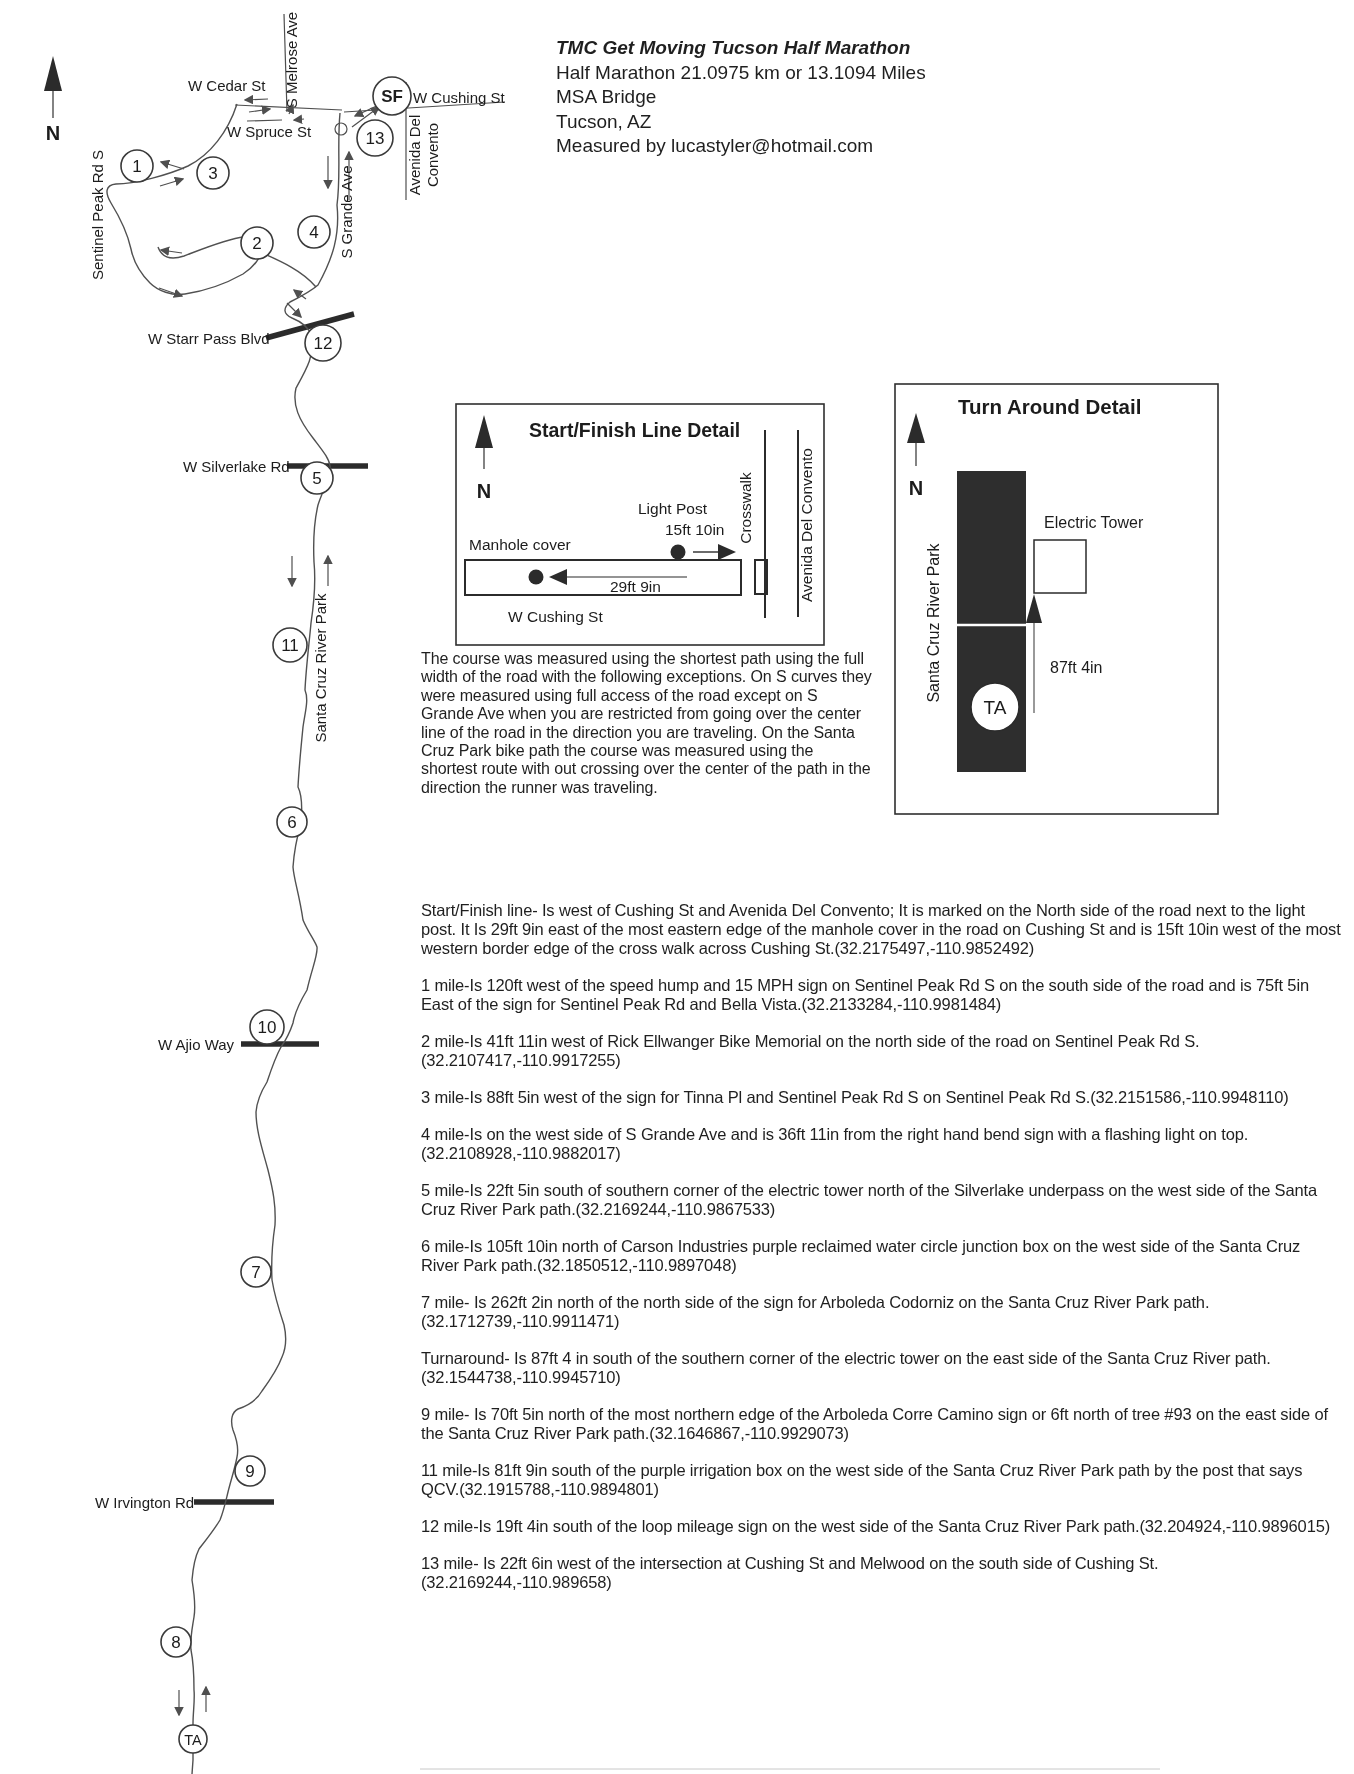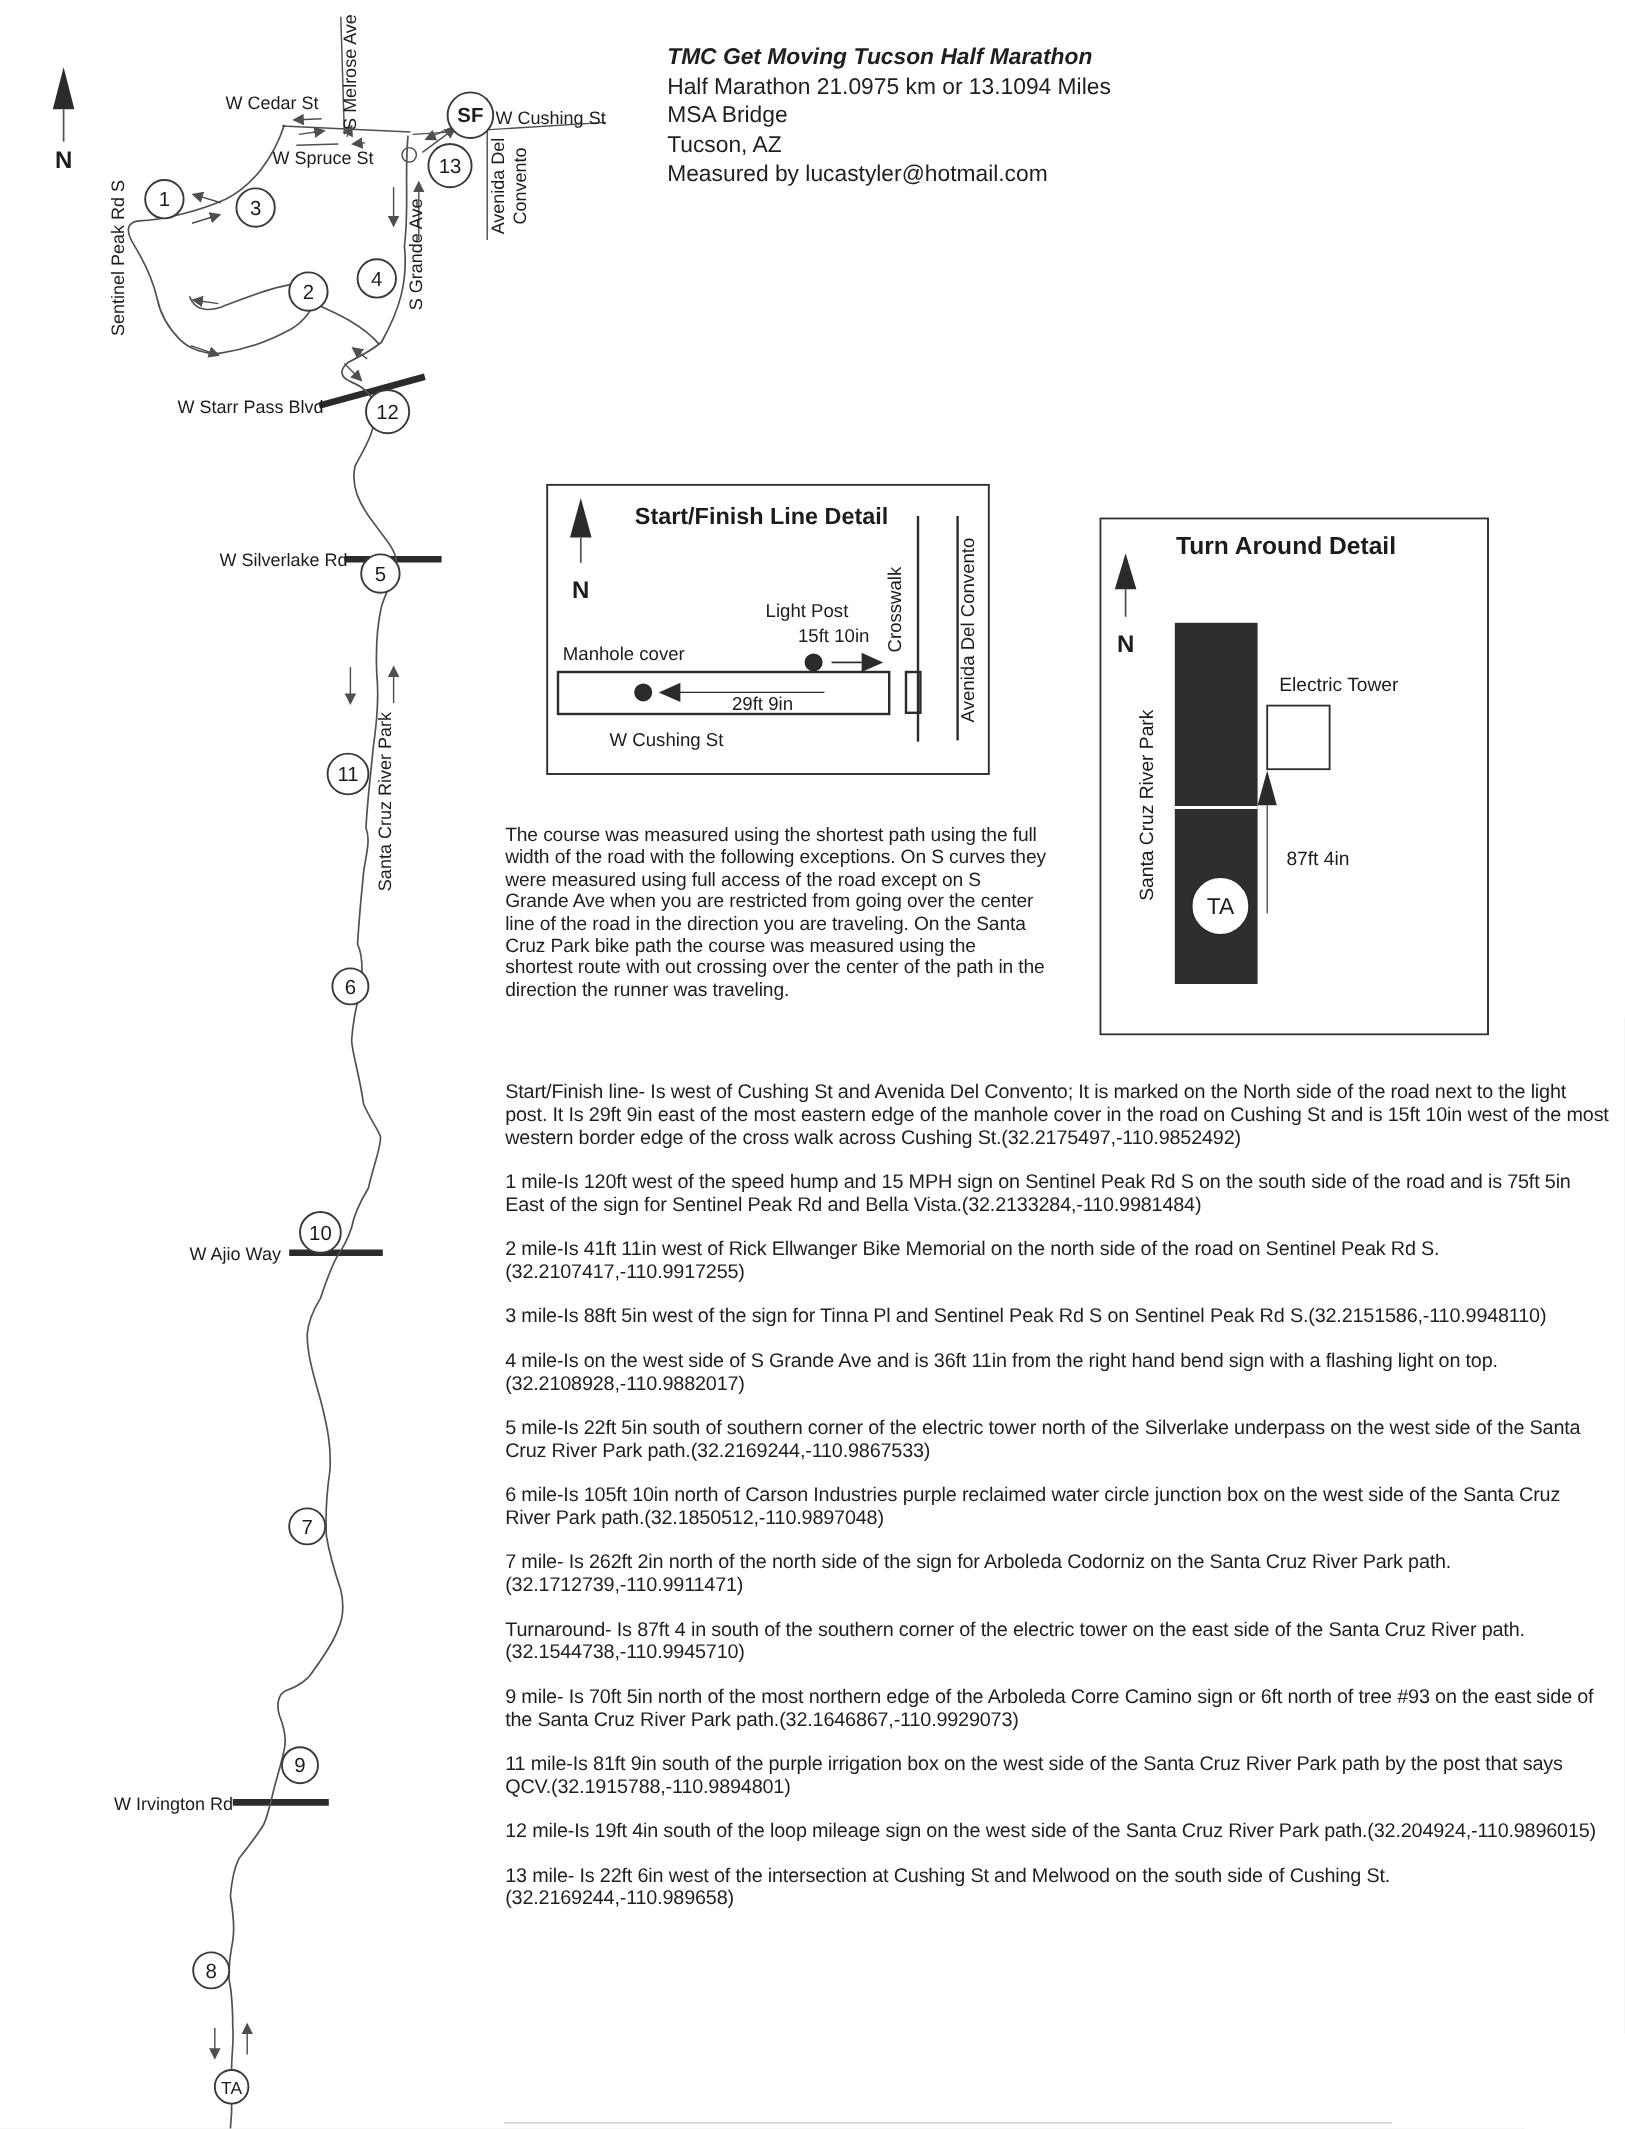--- a/index.html
+++ b/index.html
@@ -17,27 +17,27 @@
   .mk{fill:#ffffff;stroke:#3a3a3a;stroke-width:1.6;}
   .mkt{font-size:17px;text-anchor:middle;}
   .lbl{font-size:15px;}
   .lblm{font-size:15px;text-anchor:middle;}
   
   .header{position:absolute;left:556px;top:36px;font-size:19px;line-height:24.5px;}
   .header .title{font-weight:bold;font-style:italic;}
   .header div{white-space:nowrap;}
   
   .sfbox{position:absolute;left:455px;top:403px;}
-  .tabox{position:absolute;left:916px;top:383px;margin-top:48px;}
+  .tabox{position:absolute;left:894px;top:383px;}
   .boxframe{fill:none;stroke:#2f2f2f;stroke-width:1.6;}
   .boxtitle{font-size:19.5px;font-weight:bold;}
   .dlbl{font-size:15.5px;}
   .darkbar{fill:#2e2e2e;}
   
-  .course-note{position:absolute;left:421px;top:688px;width:452px;font-size:16px;line-height:18.4px;letter-spacing:-0.1px;}
+  .course-note{position:absolute;left:421px;top:650px;width:452px;font-size:16px;line-height:18.4px;letter-spacing:-0.1px;}
   
   .miles{position:absolute;left:421px;top:901px;width:921px;font-size:16.5px;line-height:19px;letter-spacing:-0.15px;}
   .miles p{margin:0 0 18px 0;}
 </style>
 </head>
 <body>
 
 <div class="page">
 
   <svg width="1354" height="1774" viewBox="0 0 1354 1774" style="position:absolute;left:0;top:0;">

